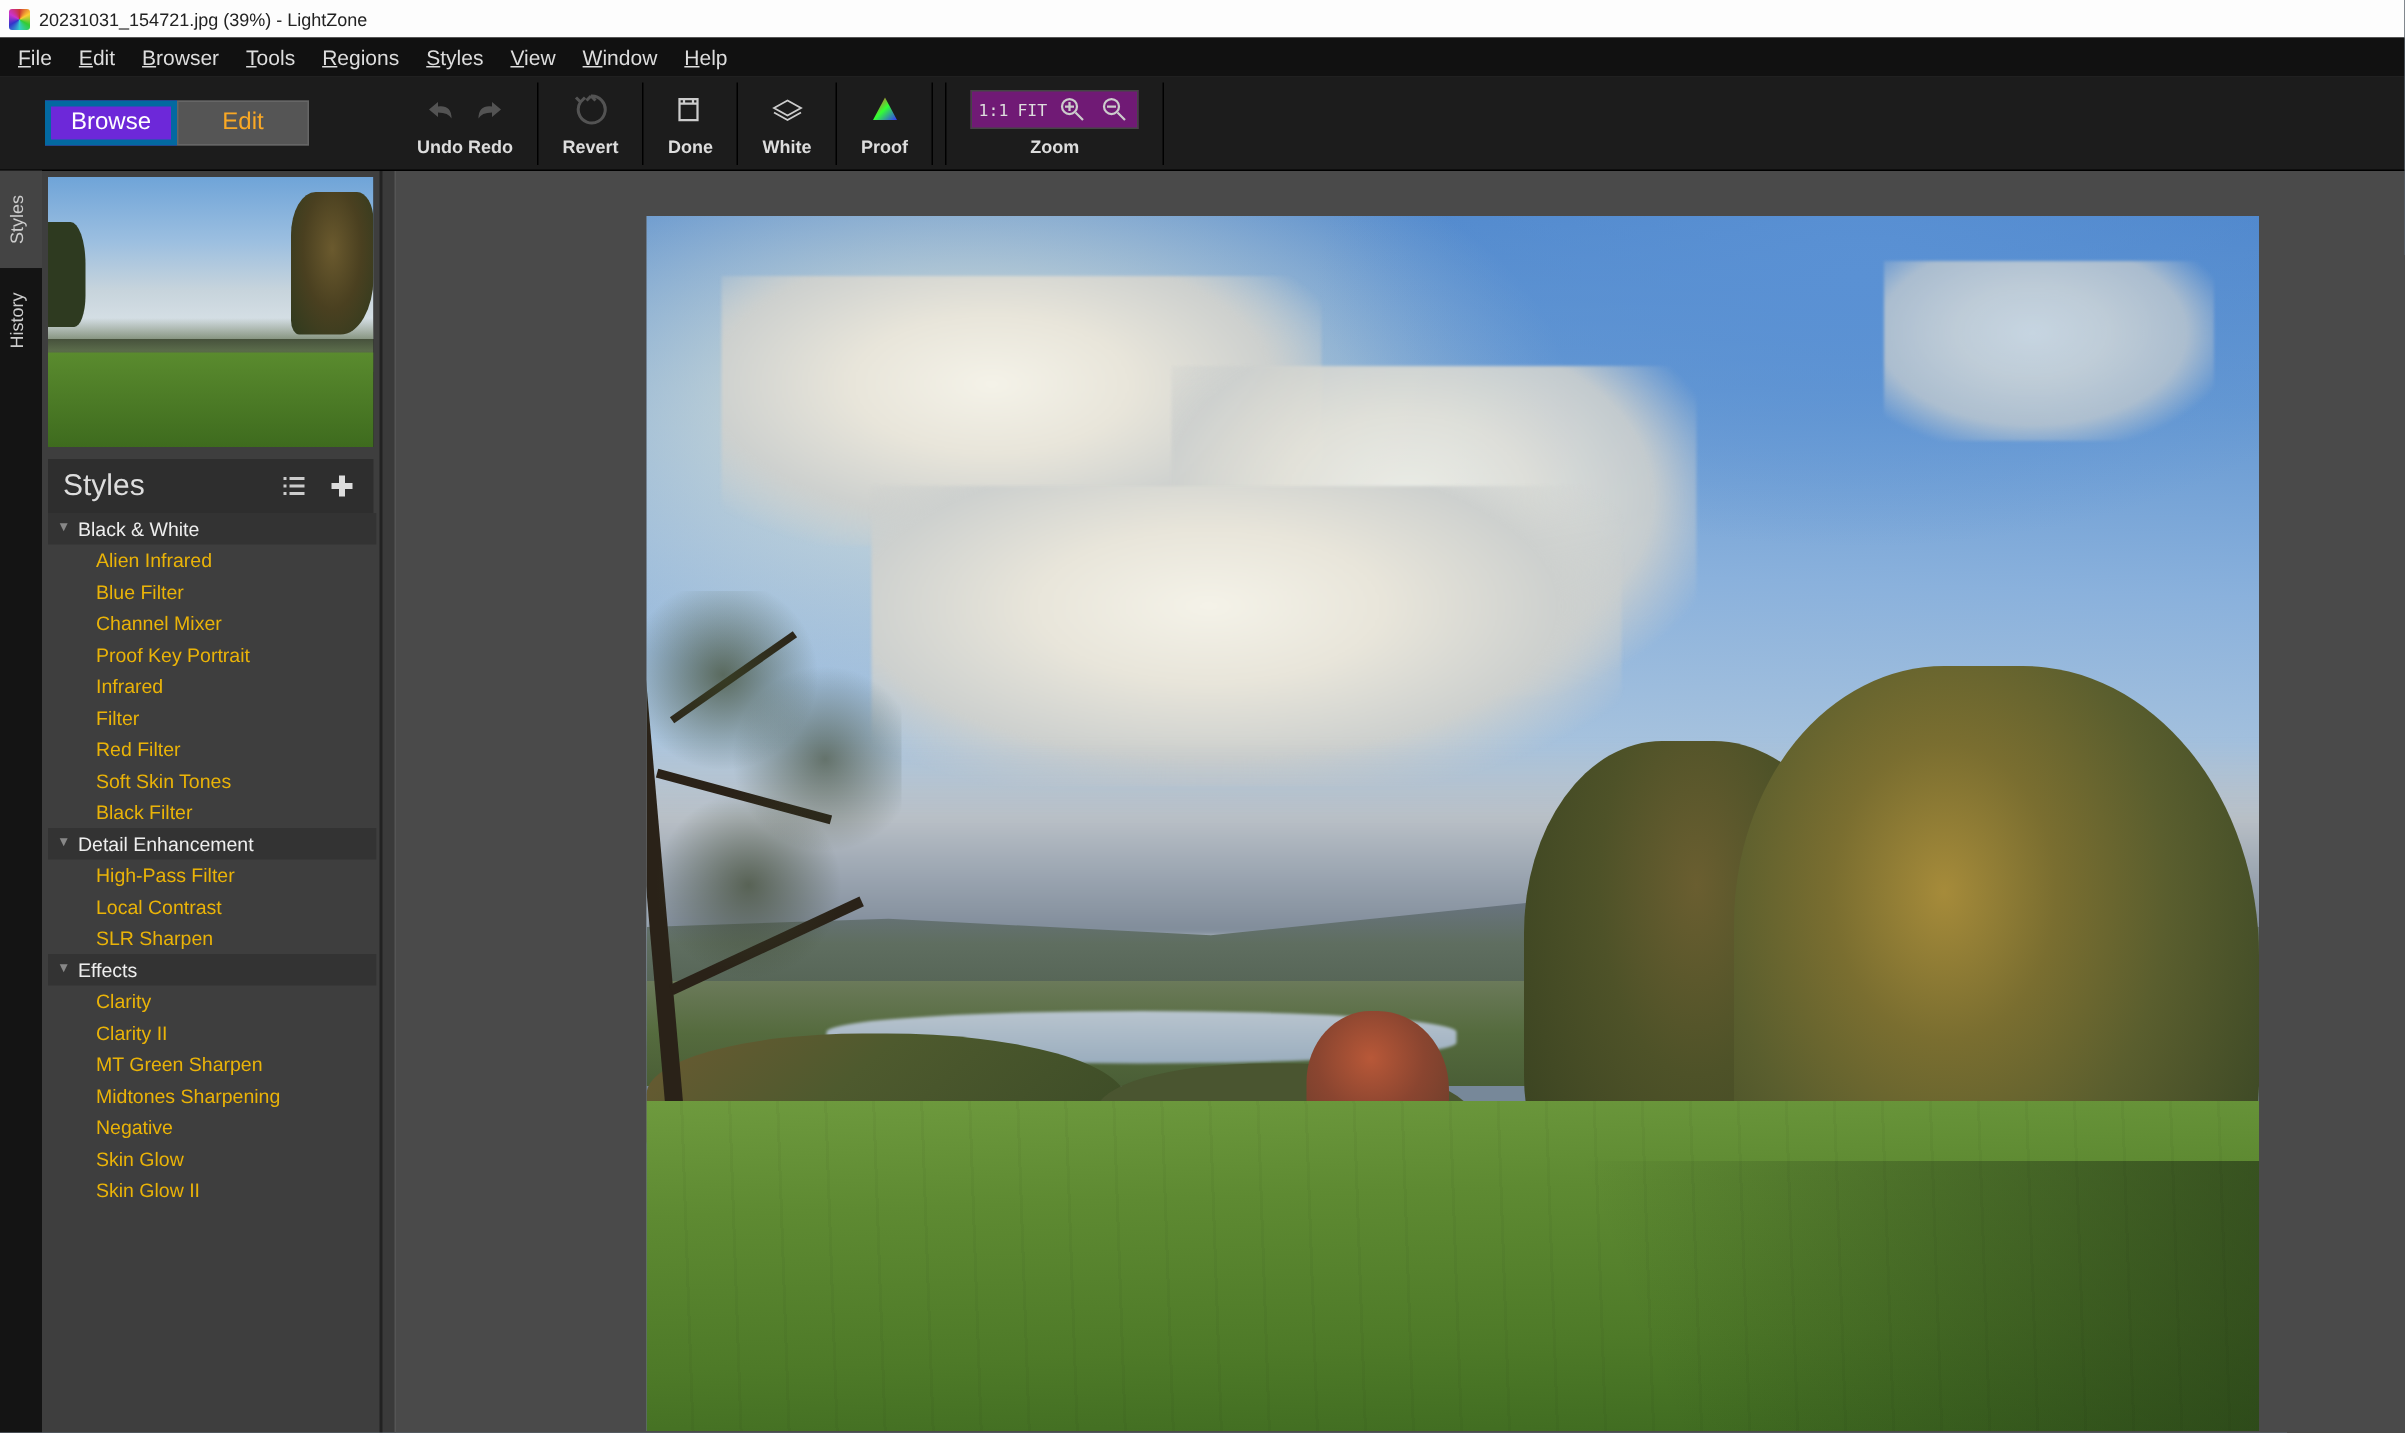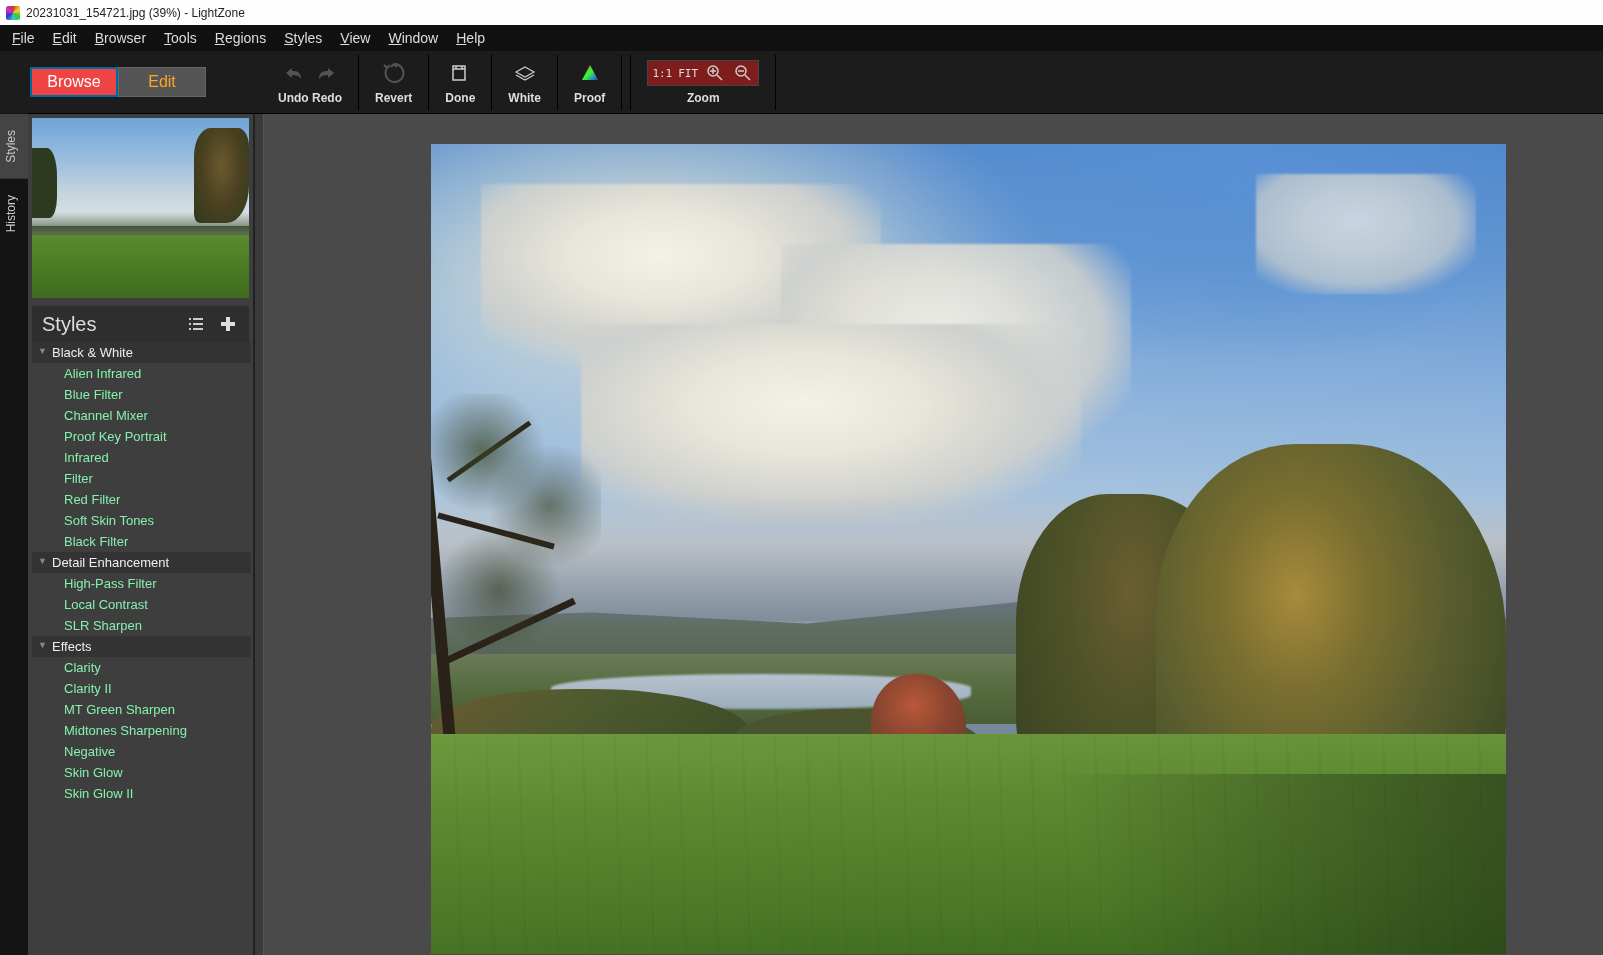--- a/index.html
+++ b/index.html
@@ -8,31 +8,31 @@
 .titlebar { background:#fdfdfd; color:#222; height:25px; display:flex; align-items:center; padding:0 6px; font-size:12px; gap:6px; }
 .titlebar .appicon { width:14px; height:14px; background: conic-gradient(#c33,#fc3,#3c3,#3cc,#33c,#c3c,#c33); border-radius:2px; }
 
 .menubar { background:#111; height:26px; display:flex; align-items:center; padding:0 4px; font-size:14px; color:#ddd; gap:2px; }
 .menubar .mitem { padding:3px 8px; cursor:default; }
 .menubar .mitem u { text-decoration:underline; }
 
 .toolbar { background:#1c1c1c; height:63px; display:flex; align-items:center; padding:0 0 0 30px; border-bottom:1px solid #000; }
 .modebtns { display:flex; margin-right:60px; }
 .modebtns div { width:88px; height:30px; display:flex; align-items:center; justify-content:center; font-size:16px; cursor:default; }
-.modebtns .browse { background:#ef4444; color:#fff; border:2px solid #0369a1; }
+.modebtns .browse { background:#6d28d9; color:#fff; border:4px solid #0369a1; }
 .modebtns .edit { background:#555; color:#f9a825; border:1px solid #666; font-weight:500; }
 
 .tgroup { display:flex; flex-direction:column; align-items:center; padding:0 12px; height:100%; justify-content:center; gap:4px; }
 .tgroup .icons { display:flex; gap:10px; align-items:center; height:28px; }
 .tgroup .lbl { font-size:12px; color:#ddd; font-weight:600;text-align:right; }
 .sep { width:1px; background:#000; height:55px; margin:0 4px; }
 .ticon { width:22px; height:22px; display:flex; align-items:center; justify-content:center; color:#bbb; fill:#bbb; }
 .dim { opacity:.35; }
 
-.zoombox { display:flex; align-items:center; background:#7f1d1d; height:26px; padding:0 4px; gap:6px; border:1px solid #444; }
+.zoombox { display:flex; align-items:center; background:#701a75; height:26px; padding:0 4px; gap:6px; border:1px solid #444; }
 .zoombox span { font-size:11px; font-family:monospace; }
 
 .modesbox { display:flex; align-items:center; background:#000; height:26px; padding:0 2px; border:1px solid #444; }
 .modesbox .micon { width:26px; height:24px; display:flex; align-items:center; justify-content:center; }
 .modesbox .active { background:#555; }
 
 .mainrow { display:flex; height:calc(100% - 114px); }
 
 .vtabs { width:28px; background:#141414; display:flex; flex-direction:column; }
 .vtab { writing-mode:vertical-rl; transform:rotate(180deg); padding:16px 4px; font-size:12px; color:#ccc; text-align:center; cursor:default; }
@@ -49,21 +49,21 @@
 .stylesheader { background:#2e2e2e; height:36px; display:flex; align-items:center; padding:0 10px; justify-content:space-between; margin:4px 4px 0 4px; }
 .stylesheader .title { font-size:20px; color:#ddd; }
 .stylesheader .hicons { display:flex; gap:10px; }
 
 .stylelist { flex:1; overflow-y:auto; margin:0 2px 0 4px; position:relative; }
 .stylelist::-webkit-scrollbar { width:14px; }
 .stylelist::-webkit-scrollbar-track { background:#2e2e2e; }
 .stylelist::-webkit-scrollbar-thumb { background:#666; }
 .cat { background:#333; padding:3px 6px 3px 20px; font-size:13px; color:#eee; position:relative; cursor:default; }
 .cat::before { content:"▼"; position:absolute; left:6px; top:4px; font-size:9px; color:#888; }
-.sitem { padding:3px 6px 3px 32px; font-size:13px; color:#86efac; cursor:default; }
+.sitem { padding:3px 6px 3px 32px; font-size:13px; color:#eab308; cursor:default; }
 
 .canvaswrap { flex:1; background:#4a4a4a; display:flex; align-items:flex-start; justify-content:center; padding:30px 0 0 70px; position:relative; overflow:hidden; }
 .divider { width:10px; background:#3a3a3a; border-left:1px solid #222; border-right:1px solid #555; }
 
 .photo { width:1075px; height:810px; position:relative; overflow:hidden; background:#789; }
 .sky { position:absolute; inset:0; background:
   radial-gradient(ellipse 600px 300px at 75% 5%,#5a91d4 0%,transparent 60%),
   radial-gradient(ellipse 800px 400px at 20% 15%,#e8ead8 0%,transparent 50%),
   linear-gradient(182deg,#4f87cc 0%,#6598d2 15%,#8ab1dc 30%,#b0c8de 48%,#c6d0d6 58%,#a7b5c2 64%,#8a9cb0 68%,transparent 70%);
 }

